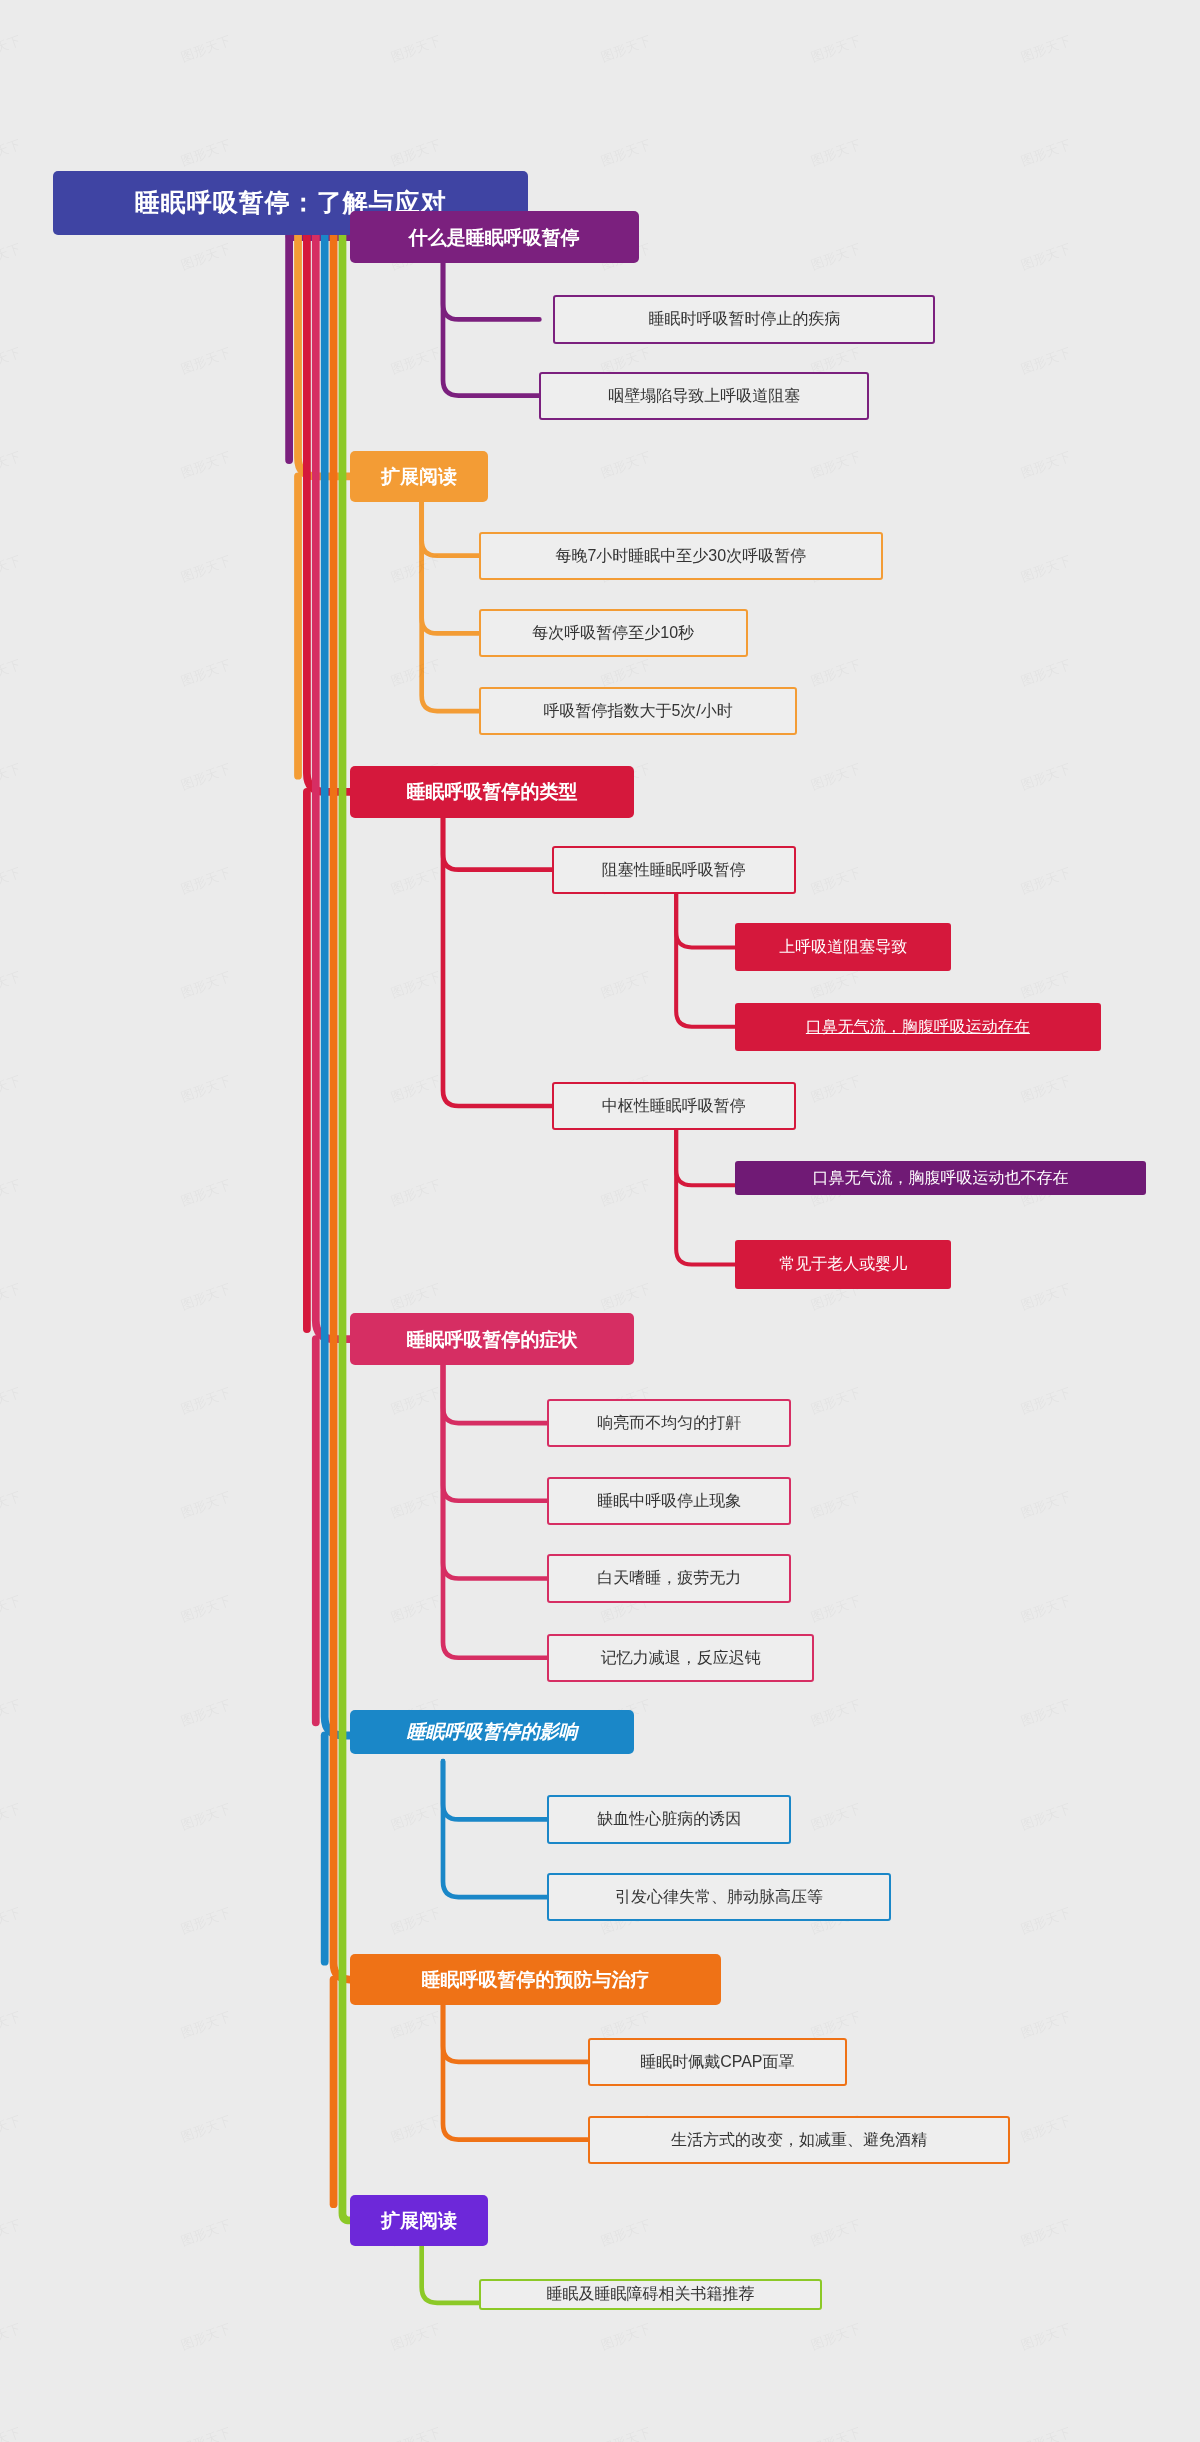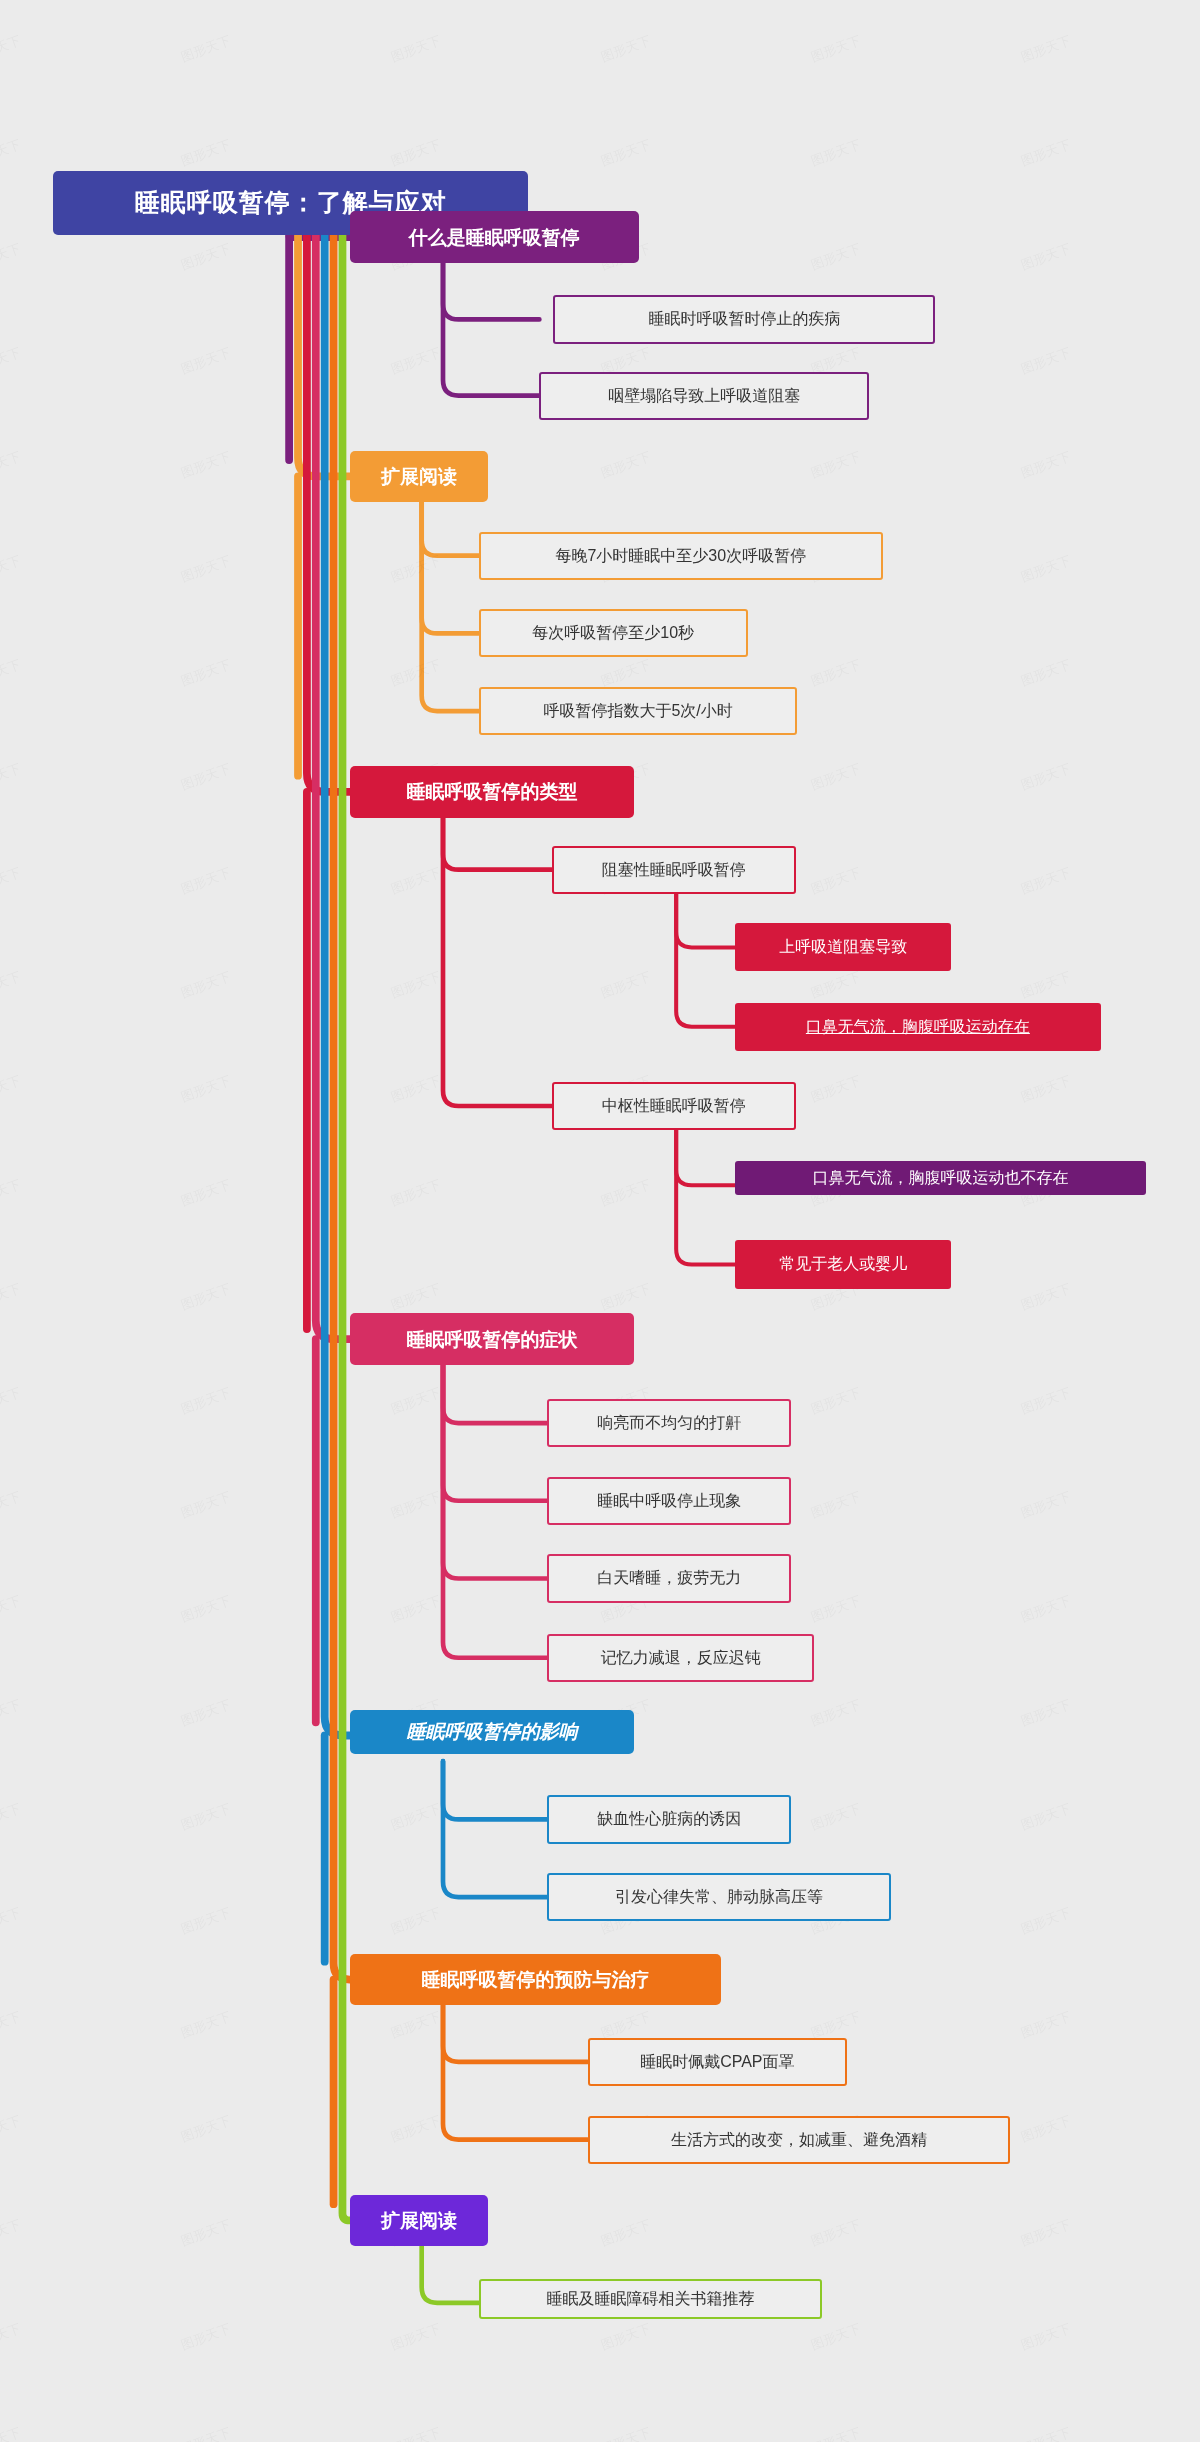--- a/index.html
+++ b/index.html
@@ -266,15 +266,15 @@
       <div class="node n-l2" style="left: 547.15px; top: 1476.68px; width: 244.041px; height: 48.1865px; border-color: rgb(214, 46, 99);">睡眠中呼吸停止现象</div>
       <div class="node n-l2" style="left: 547.15px; top: 1554.4px; width: 244.041px; height: 48.1865px; border-color: rgb(214, 46, 99);">白天嗜睡，疲劳无力</div>
       <div class="node n-l2" style="left: 547.15px; top: 1633.68px; width: 267.358px; height: 48.1865px; border-color: rgb(214, 46, 99);">记忆力减退，反应迟钝</div>
       <div class="node n-l1" style="left: 349.741px; top: 1709.84px; width: 284.456px; height: 44px; background: rgb(26, 135, 200); font-style: italic;">睡眠呼吸暂停的影响</div>
       <div class="node n-l2" style="left: 547.15px; top: 1795.34px; width: 244.041px; height: 48.1865px; border-color: rgb(26, 135, 200);">缺血性心脏病的诱因</div>
       <div class="node n-l2" style="left: 547.15px; top: 1873.06px; width: 343.523px; height: 48.1865px; border-color: rgb(26, 135, 200);">引发心律失常、肺动脉高压等</div>
       <div class="node n-l1" style="left: 349.741px; top: 1953.89px; width: 371.503px; height: 51.2953px; background: rgb(239, 114, 22);">睡眠呼吸暂停的预防与治疗</div>
       <div class="node n-l2" style="left: 587.565px; top: 2037.82px; width: 259.585px; height: 48.1865px; border-color: rgb(239, 114, 22);">睡眠时佩戴CPAP面罩</div>
       <div class="node n-l2" style="left: 587.565px; top: 2115.54px; width: 422.798px; height: 48.1865px; border-color: rgb(239, 114, 22);">生活方式的改变，如减重、避免酒精</div>
       <div class="node n-l1" style="left: 349.741px; top: 2194.82px; width: 138.342px; height: 51.2953px; background: #6d28d9;">扩展阅读</div>
-      <div class="node n-l2" style="left: 478.756px; top: 2278.76px; width: 343.523px; height: 40px; border-color: rgb(140, 201, 39);">睡眠及睡眠障碍相关书籍推荐</div>
+      <div class="node n-l2" style="left: 478.756px; top: 2278.76px; width: 343.523px; height: 31px; border-color: rgb(140, 201, 39);">睡眠及睡眠障碍相关书籍推荐</div>
     </div>
 </div>
 
 </body></html>

